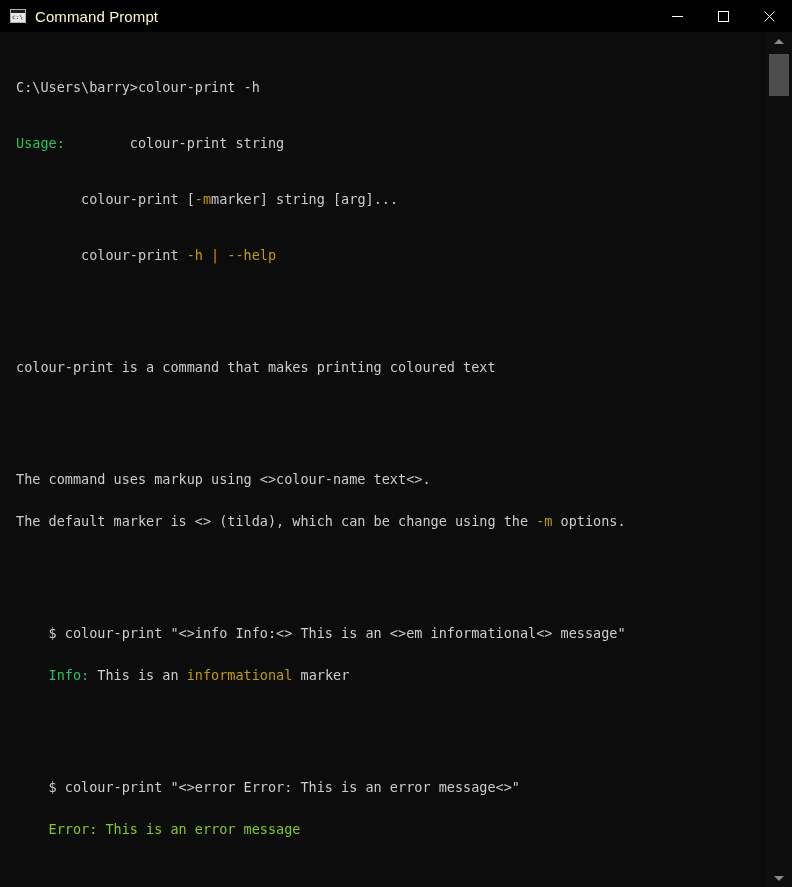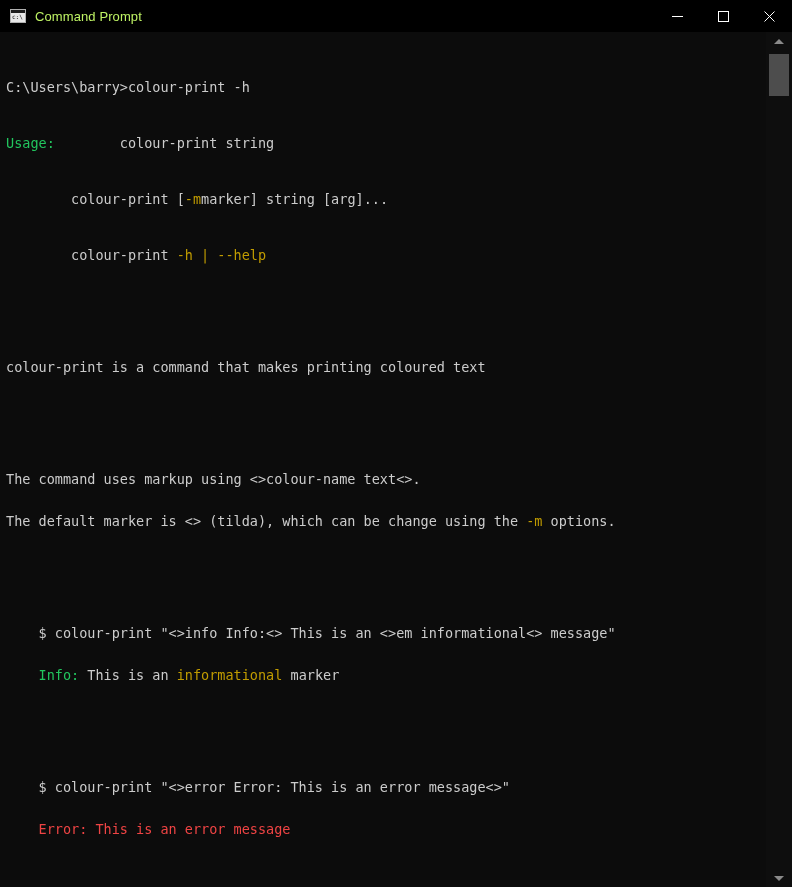--- a/index.html
+++ b/index.html
@@ -34,60 +34,61 @@
     position: absolute; left: 0; top: 0; right: 0; height: 3px;
     background: #1d1d1d;
   }
   #titlebar .tb-icon::after {
     content: "c:\\";
     position: absolute; left: 1px; top: 3px;
     font-family: "DejaVu Sans Mono", monospace;
     font-size: 6px; line-height: 8px; color: #111;
   }
   #titlebar .tb-title {
-    color: #bef264;
+    color: #fef9c3;
     font-family: "Liberation Sans", sans-serif;
-    font-size: 13px;
+    font-size: 15px;
     letter-spacing: .1px;
   }
   #wincontrols {
     position: absolute; right: 0; top: 0;
     height: 32px; display: flex;
   }
   #wincontrols .wc {
     width: 46px; height: 32px;
     display: flex; align-items: center; justify-content: center;
   }
   #wincontrols .wc svg { display: block; }
 
   
   #term-wrap {
     position: relative;
     height: 855px;
     background: #0c0c0c;
+    margin-left: 10px;
   }
   #screen {
     position: absolute;
     left: 0; top: 0;
     width: 766px;
     height: 855px;
     padding: 6px 0 0 6px;
     box-sizing: border-box;
     font-family: "DejaVu Sans Mono", monospace;
     font-size: 13.5px;
     line-height: 14px;
     color: #cccccc;
     white-space: pre;
     overflow: hidden;
   }
   .line { height: 14px; white-space: pre; }
   .blank { height: 14px; }
   .c-green   { color: #22c55e; }
   .c-yellow  { color: #c19c00; }
-  .c-ltred   { color: #ef4444; }
+  .c-ltred   { color: #84cc16; }
 
   
   #scrollbar {
     position: absolute;
     right: 0; top: 0;
     width: 26px; height: 855px;
     background: #0e0e0e;
   }
   #sb-up, #sb-down {
     width: 26px; height: 18px;

